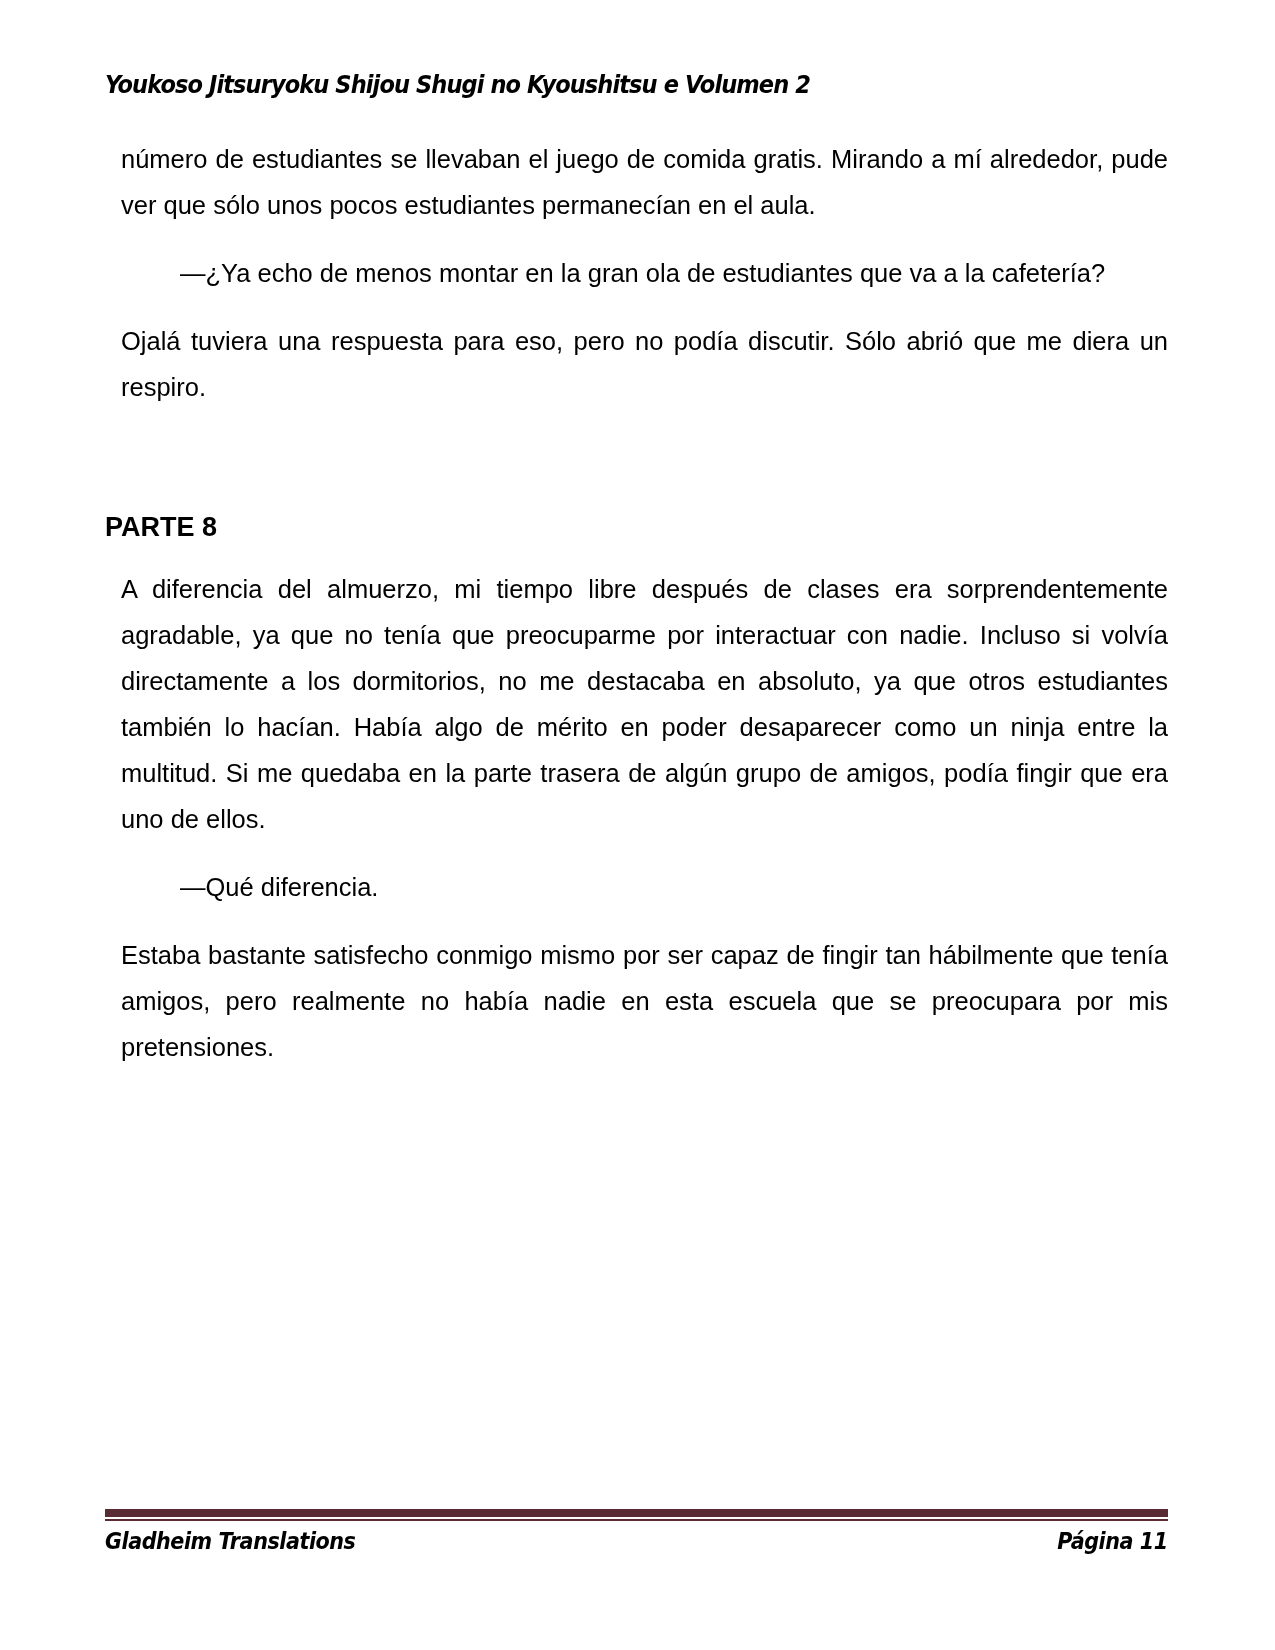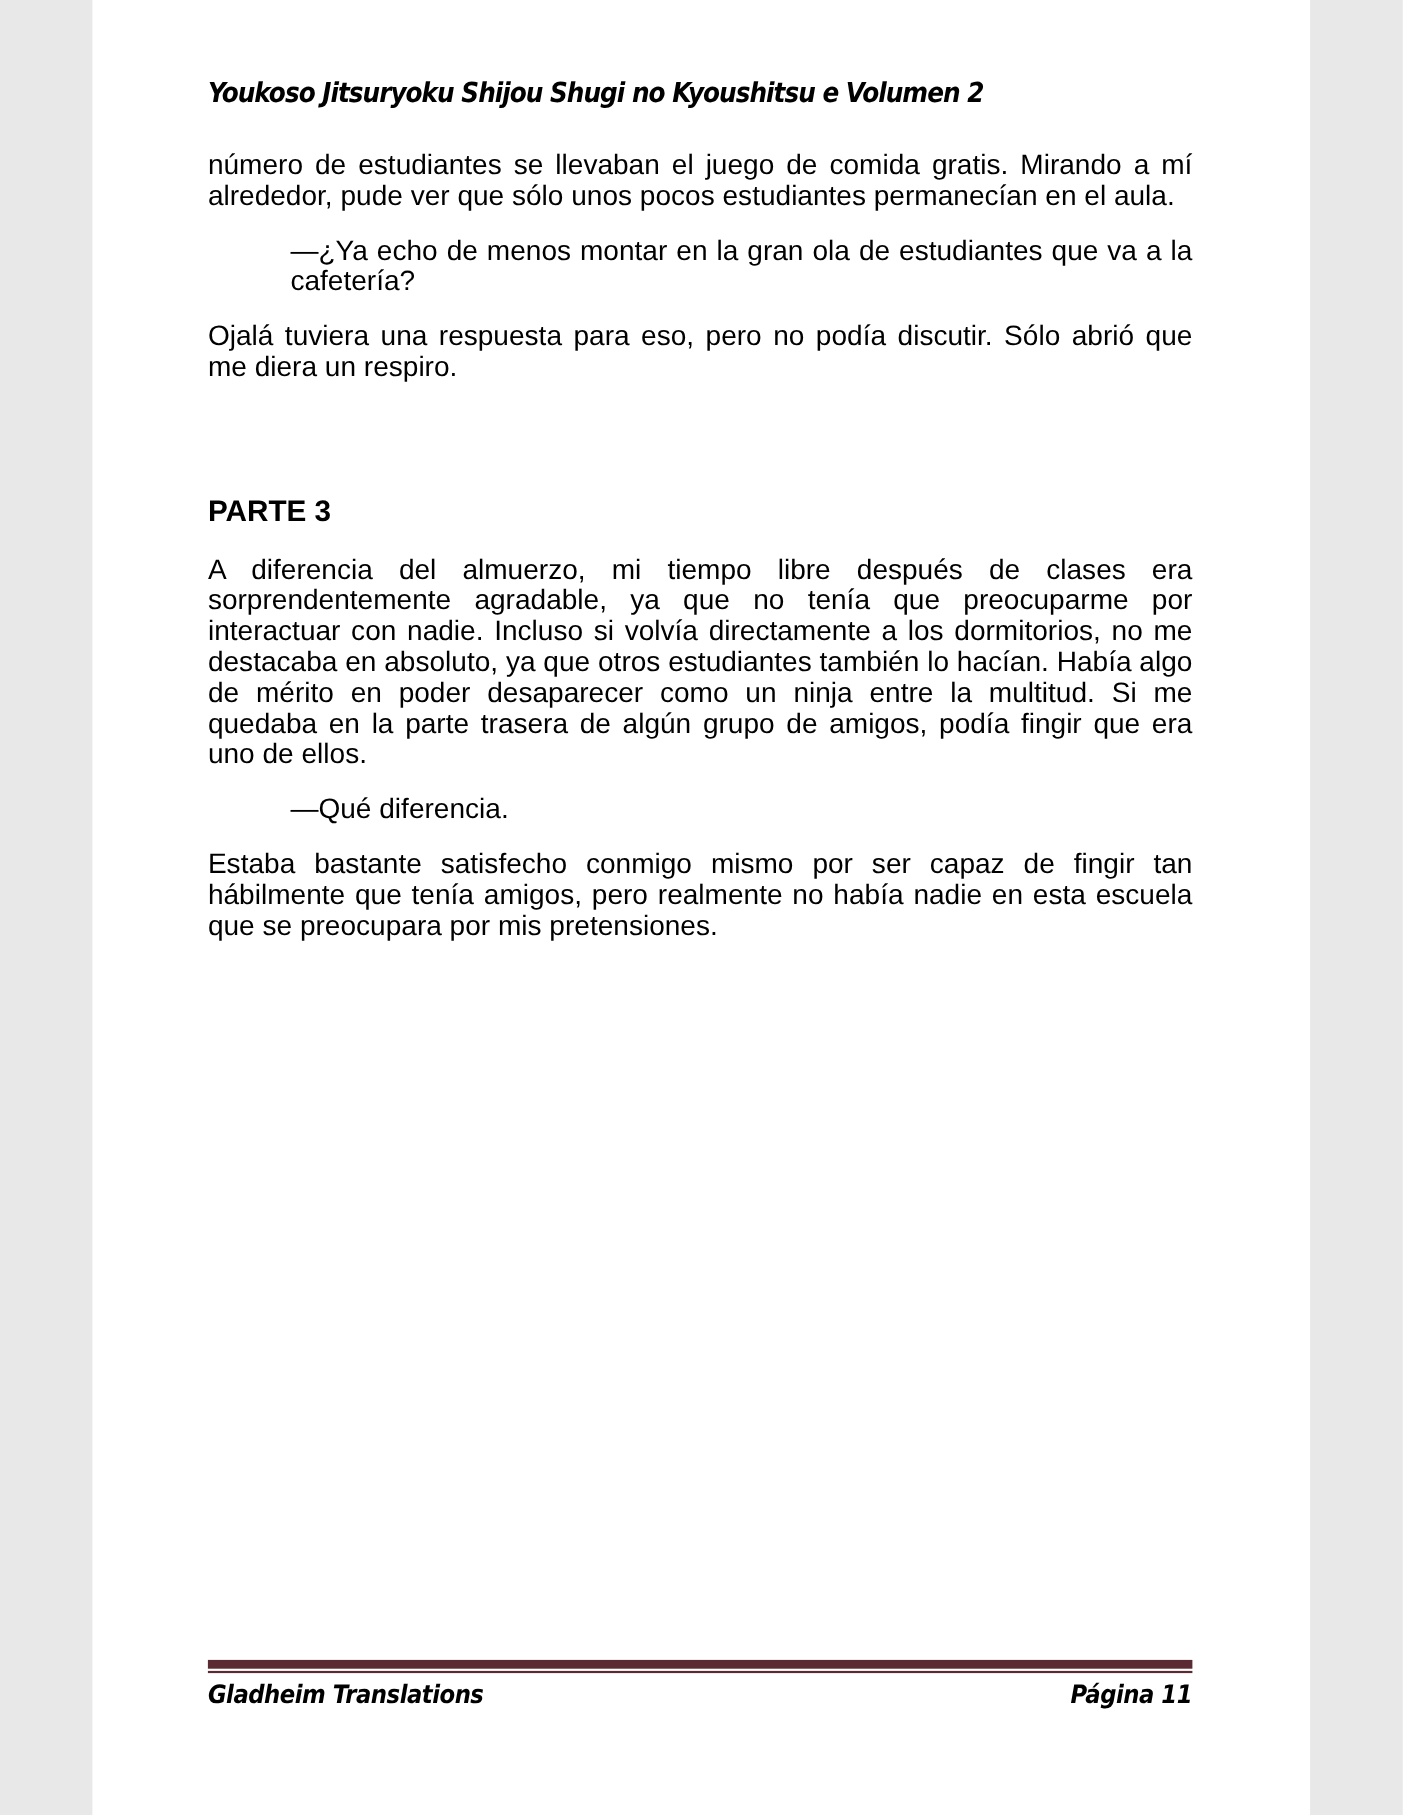--- a/index.html
+++ b/index.html
@@ -2,21 +2,21 @@
 <html><head>
 <meta charset="utf-8">
 <style>
   html, body {
     margin: 0;
     padding: 0;
     background: #e8e8e8;
   }
   .page {
     position: relative;
-    width: 1107px;
+    width: 1275px;
     height: 1650px;
     margin: 0 auto;
     background: #ffffff;
     font-family: "Liberation Sans", sans-serif;
     color: #000000;
     overflow: hidden;
   }
   .content {
     position: absolute;
     left: 105px;
@@ -30,23 +30,23 @@
     font-size: 25px;
     letter-spacing: -1px;
     transform: scaleX(0.9);
     transform-origin: left center;
     white-space: nowrap;
     margin: 0 0 36px 0;
     line-height: 30px;
   }
   p.body-para {
     font-size: 25.5px;
-    line-height: 28px;
+    line-height: 46px;
     text-align: justify;
-    margin: 0 0 22px 0;
+    margin: 0 0 22px 16px;
   }
   p.dialogue {
     margin-left: 75px;
   }
   h2.part-heading {
     font-size: 27px;
     font-weight: bold;
     line-height: 34px;
     margin: 100px 0 22px 0;
   }
@@ -92,21 +92,21 @@
     <div class="doc-title">Youkoso Jitsuryoku Shijou Shugi no Kyoushitsu e Volumen 2</div>
 
     <p class="body-para">número de estudiantes se llevaban el juego de comida gratis. Mirando a mí alrededor, pude ver que sólo unos pocos estudiantes permanecían en el aula.</p>
 
 
     <p class="body-para dialogue">—¿Ya echo de menos montar en la gran ola de estudiantes que va a la cafetería?</p>
 
 
     <p class="body-para">Ojalá tuviera una respuesta para eso, pero no podía discutir. Sólo abrió que me diera un respiro.</p>
 
-    <h2 class="part-heading">PARTE 3</h2>
+    <h2 class="part-heading">PARTE 8</h2>
 
     <p class="body-para">A diferencia del almuerzo, mi tiempo libre después de clases era sorprendentemente agradable, ya que no tenía que preocuparme por interactuar con nadie. Incluso si volvía directamente a los dormitorios, no me destacaba en absoluto, ya que otros estudiantes también lo hacían. Había algo de mérito en poder desaparecer como un ninja entre la multitud. Si me quedaba en la parte trasera de algún grupo de amigos, podía fingir que era uno de ellos.</p>
 
     <p class="body-para dialogue">—Qué diferencia.</p>
 
     <p class="body-para">Estaba bastante satisfecho conmigo mismo por ser capaz de fingir tan hábilmente que tenía amigos, pero realmente no había nadie en esta escuela que se preocupara por mis pretensiones.</p>
 
 
 
   </div>

